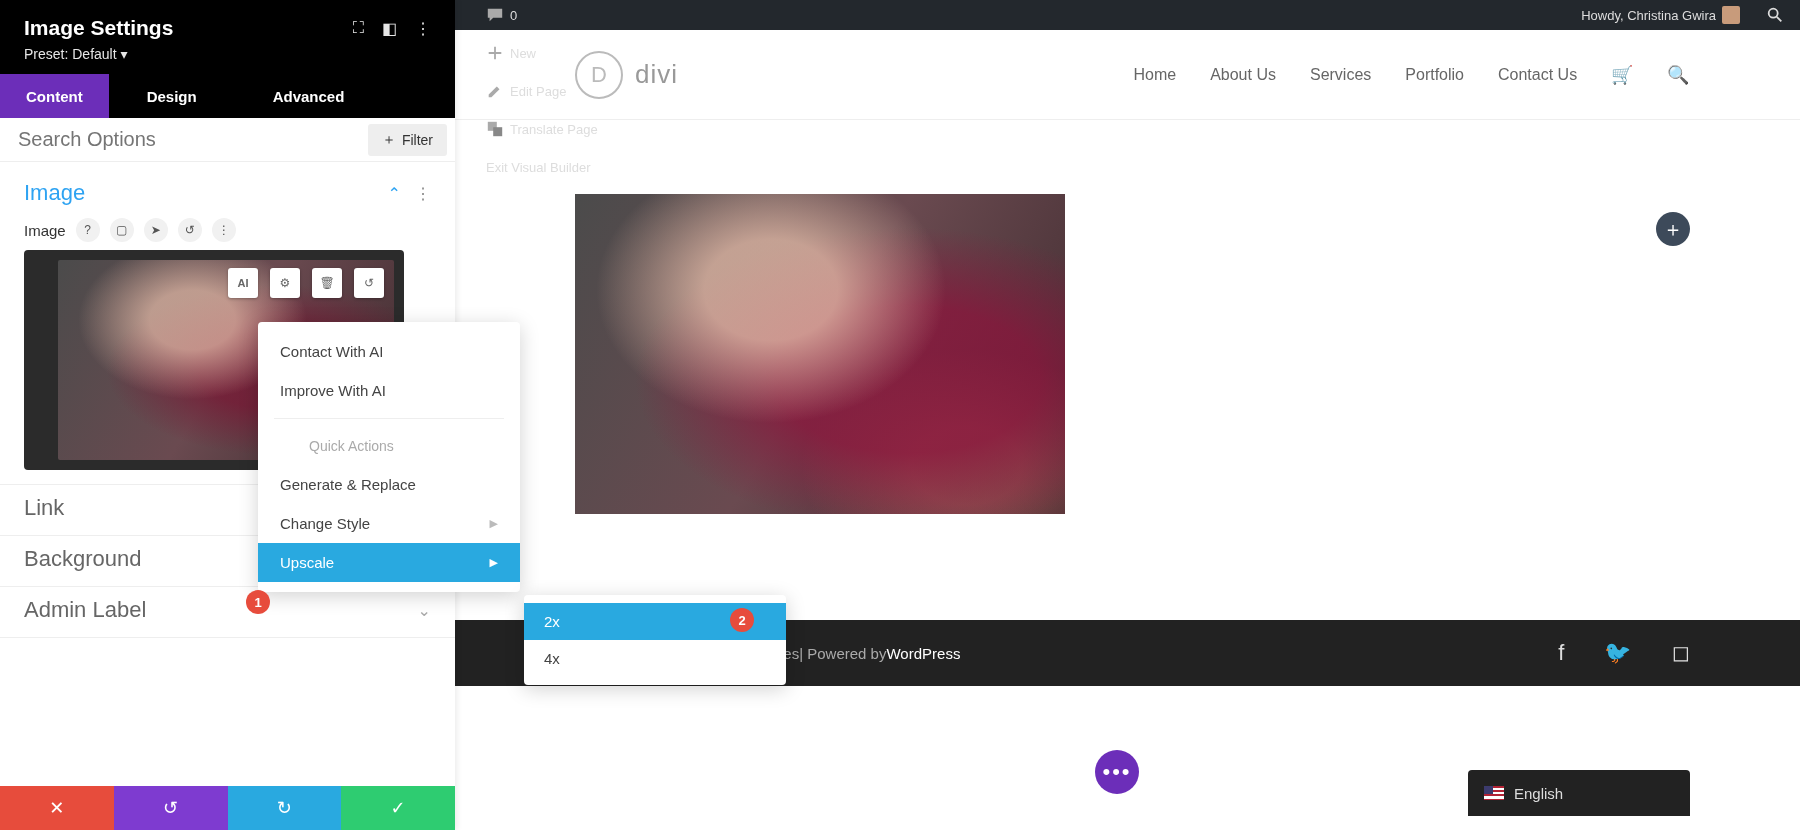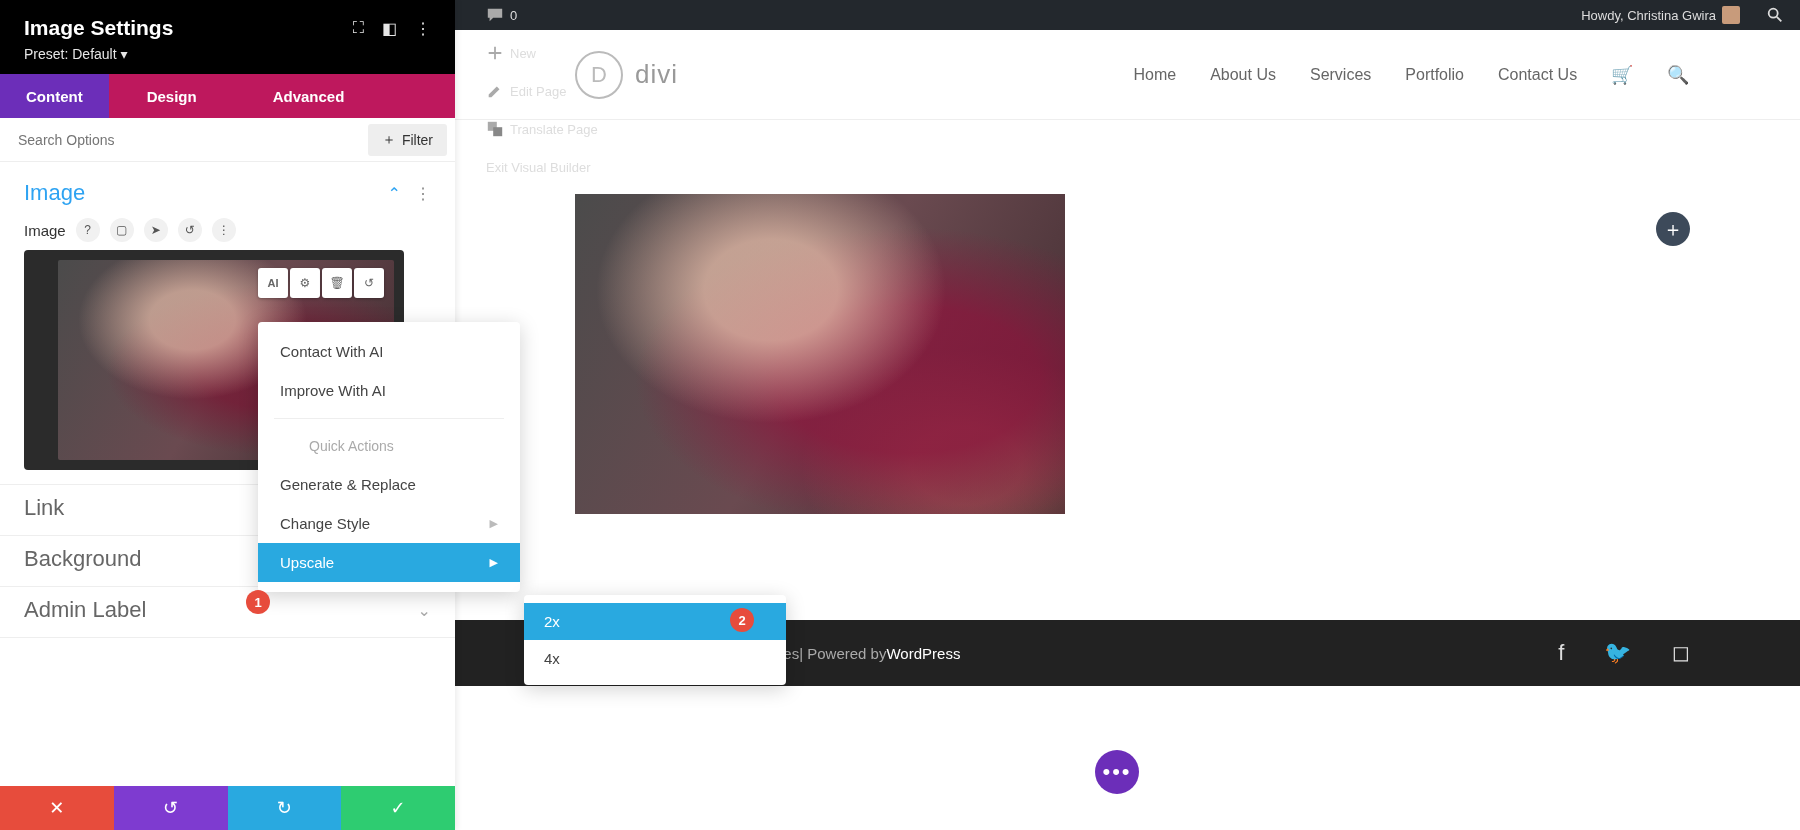--- a/index.html
+++ b/index.html
@@ -15,40 +15,40 @@
   .search-ico { width:18px;height:18px;}
 
   
   .panel { position: absolute; left: 0; top: 0; width: 455px; height: 100%; background: #fff; box-shadow: 2px 0 6px rgba(0,0,0,.08); z-index: 60; display:flex; flex-direction:column;}
   .panel-head { background: #000000; color: #fff; padding: 16px 24px 12px; }
   .panel-head-row { display:flex; align-items:center; }
   .panel-title { font-size: 21px; font-weight: 700; flex:1; }
   .panel-head-icons { display:flex; gap:18px; }
   .panel-head-icons span { cursor:pointer; opacity:.9; }
   .panel-sub { font-size: 14px; opacity: .9; margin-top: 6px; }
-  .tabs { display:flex; background:#be185d; color:#fff; height:44px; }
+  .tabs { display:flex; background:#000000; color:#fff; height:44px; }
   .tab { flex:0 0 auto; padding:0 26px; display:flex; align-items:center; font-size:15px; font-weight:600; cursor:pointer; }
   .tab.design { flex:0 0 auto; padding:0 38px;}
   .tab.advanced { flex:0 0 auto; padding:0 38px;}
   .tab.active { background:#6c2eb9; }
   .search-row { display:flex; align-items:center; height:44px; border-bottom:1px solid #eee; }
-  .search-row input { flex:1; border:none; outline:none; padding:0 18px; font-size:14px; color:#666; }
+  .search-row input { flex:1; border:none; outline:none; padding:0 18px; font-size:20px; color:#666; }
   .filter-btn { display:flex; align-items:center; gap:6px; background:#eee; height:32px; padding:0 14px; margin:6px 8px; border-radius:3px; font-size:14px; color:#333; cursor:pointer;}
   .body { flex:1; overflow:auto; padding:8px 0 0; }
   .section { padding: 10px 24px 14px; border-bottom:1px solid #eee;}
   .section.collapsed h3 { color:#666; font-weight:500;}
   .sec-head { display:flex; align-items:center; }
   .sec-head h3 { font-size:22px; color:#2ea3f2; font-weight:500; flex:1;}
   .sec-head .tools { display:flex; gap:14px; color:#888; }
   .field-label-row { display:flex; align-items:center; gap:10px; margin:12px 0 8px; font-size:15px; color:#333; font-weight:500;}
   .round-ico { width:24px;height:24px;border-radius:50%;background:#f1f1f1;display:flex;align-items:center;justify-content:center;font-size:12px;color:#555;cursor:pointer;}
   .img-box { background:#2b2b2b; border-radius:4px; padding:10px; position:relative; width: 380px; height: 220px; }
   .img-in { position:absolute; left:34px; top:10px; right:10px; bottom:10px; background: linear-gradient(120deg,#4b4b4b 0%, #6a4a50 50%, #3e2a2e 100%); border-radius:2px; overflow:hidden;}
   .img-in::after{content:"";position:absolute;inset:0;background: radial-gradient(ellipse at 40% 30%, rgba(230,190,170,.7) 0 15%, transparent 40%), radial-gradient(ellipse at 65% 55%, rgba(120,20,50,.7) 0 25%, transparent 55%);}
-  .img-toolbar { position:absolute; top:18px; right:20px; display:flex; gap:2px; }
+  .img-toolbar { position:absolute; top:18px; right:20px; display:flex; gap:12px; }
   .img-toolbar span { width:30px;height:30px;background:#fff;border-radius:3px;display:flex;align-items:center;justify-content:center;font-size:12px;color:#666;cursor:pointer;box-shadow:0 1px 3px rgba(0,0,0,.3);}
   .img-toolbar span:first-child{font-weight:700;font-size:11px;}
   .section .chev { color:#aaa; }
 
   
   .ai-menu { position:absolute; left:258px; top:322px; width:262px; background:#fff; border-radius:4px; box-shadow:0 4px 20px rgba(0,0,0,.18); z-index:200; padding:10px 0;}
   .ai-menu .mi { padding:11px 22px; font-size:15px; color:#444; cursor:pointer; display:flex; align-items:center; justify-content:space-between;}
   .ai-menu .mi.header { color:#aaa; font-size:14px; cursor:default;margin-left:29px;}
   .ai-menu hr { border:none; border-top:1px solid #eee; margin:8px 16px;}
   .ai-menu .mi.sel { background:#29a9e0; color:#fff; }
@@ -294,13 +294,17 @@
     <a>WordPress</a>
     <div class="socials">
       <span>f</span>
       <span>🐦</span>
       <span>◻</span>
     </div>
   </div>
 
   <div class="fab">•••</div>
 
+  <div class="lang">
+    <span class="flag"></span>
+    <span>English</span>
+  </div>
 </div>
 
 </body></html>

